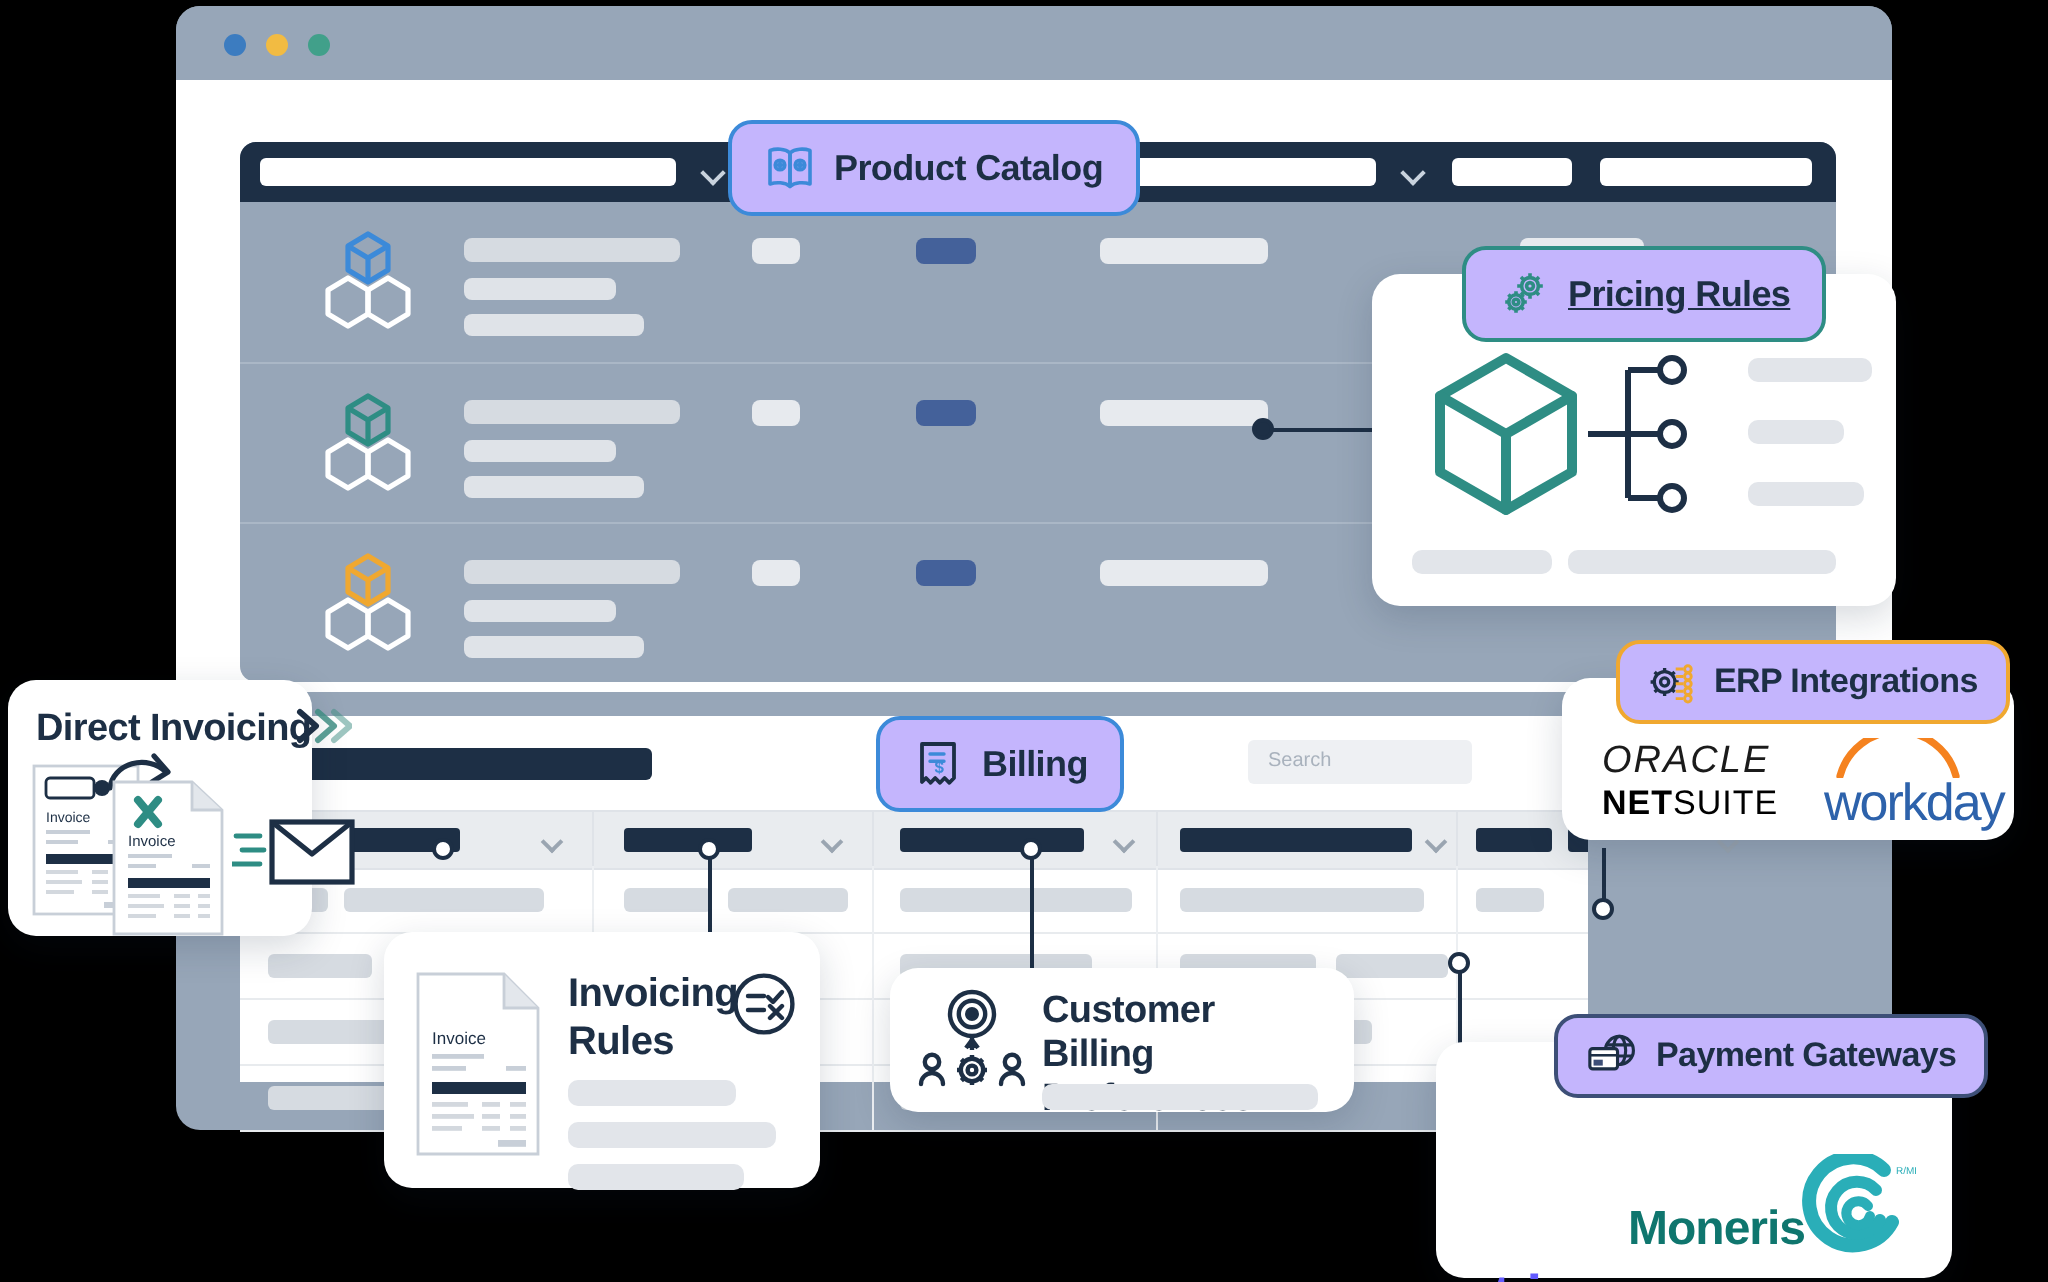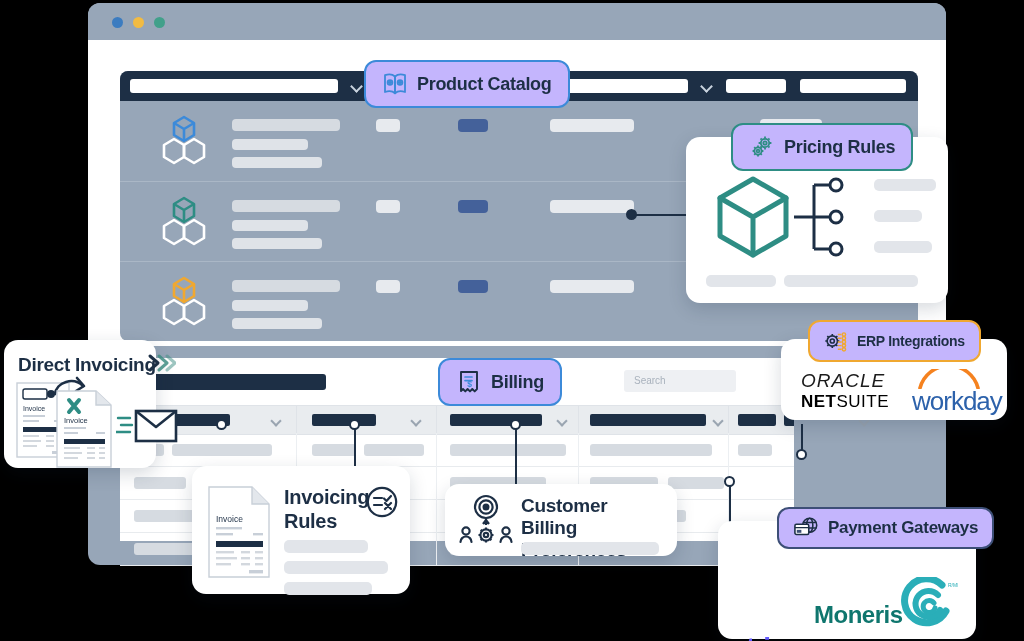--- a/index.html
+++ b/index.html
@@ -65,21 +65,21 @@
         background:#ffffff;border:2.5px solid #1d2f45;box-sizing:border-box;}
   .node.solid{background:#1d2f45;}
 
   
   .badge{position:absolute;display:flex;align-items:center;gap:9px;
          background:#c4b5fd;border-radius:12px;padding:9px 16px;
          box-sizing:border-box;font-weight:bold;color:#1d2f45;
          font-size:18px;letter-spacing:-0.3px;white-space:nowrap;}
   .badge svg{flex:0 0 auto;}
   .b-blue{border:2.5px solid #3c8ad9;}
-  .b-teal{border:2.5px solid #2e8d84;}
+  .b-teal{border:2.5px solid #2e8d84;text-decoration:underline;}
   .b-amber{border:2.5px solid #f0a830;}
   .b-navy{border:2.5px solid #3d4f77;margin-left:46px;}
 
   
   .card{position:absolute;background:#ffffff;border-radius:14px;
         box-shadow:0 6px 18px rgba(20,35,60,.17);}
   .card .ph{position:absolute;border-radius:5px;background:#e2e5ea;}
 
   .card-title{position:absolute;font-weight:bold;color:#1d2f45;
               font-size:20px;line-height:1.15;letter-spacing:-0.3px;}
@@ -481,21 +481,21 @@
         <circle cx="9" cy="17" r="3.6"></circle>
           <circle cx="9" cy="17" r="1.4"></circle>
         <path d="M9 11.6 V13 M9 21 V22.4 M3.6 17 H5 M13 17 H14.4
                  M5.2 13.2 L6.2 14.2 M11.8 19.8 L12.8 20.8
                  M12.8 13.2 L11.8 14.2 M6.2 19.8 L5.2 20.8"></path>
       </g>
     </svg>
     <span>Pricing Rules</span>
   </div>
 
-  <div class="badge b-amber" style="left:808px;top:320px;padding:7px 14px;font-size:14px;">
+  <div class="badge b-amber" style="left:808px;top:320px;padding:7px 14px;font-size:17px;">
     <svg width="24" height="24" viewBox="0 0 26 26">
       <g fill="none" stroke="#1d2f45" stroke-width="1.8">
         <circle cx="9" cy="13" r="5.6"></circle>
           <circle cx="9" cy="13" r="2.2"></circle>
         <path d="M9 5.4 V7.4 M9 18.6 V20.6 M1.4 13 H3.4 M14.6 13 H16.6
                  M3.6 7.6 L5 9 M13 17 L14.4 18.4
                  M14.4 7.6 L13 9 M5 17 L3.6 18.4"></path>
       </g>
       <g fill="none" stroke="#f0a830" stroke-width="1.6">
         <path d="M15 6 H19 M15 10 H19 M15 14 H19 M15 18 H19 M15 22 H19"></path>

